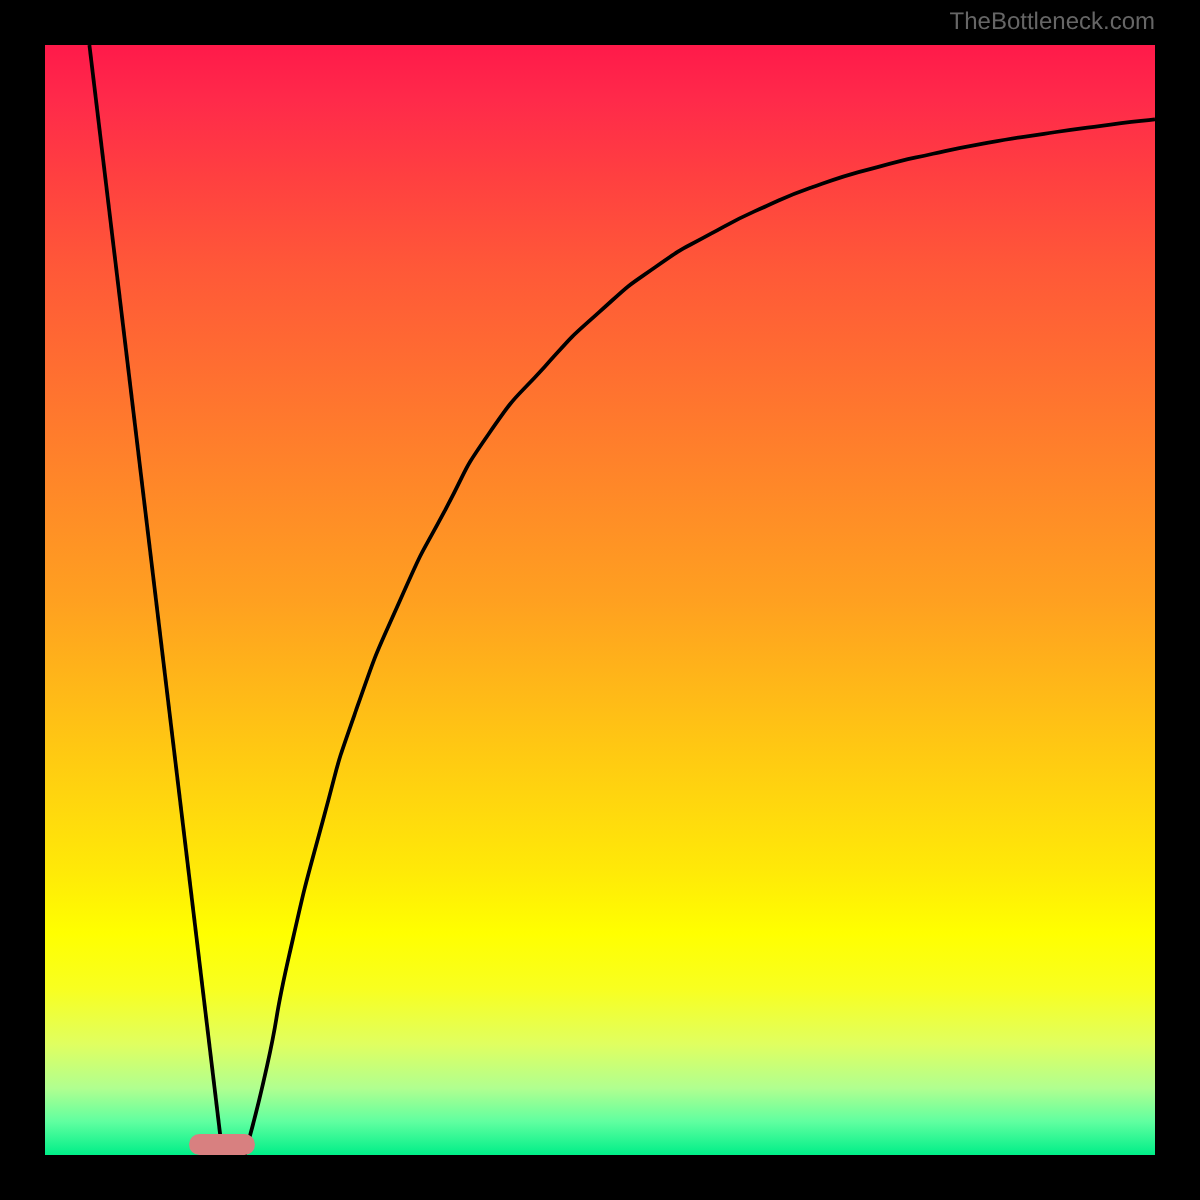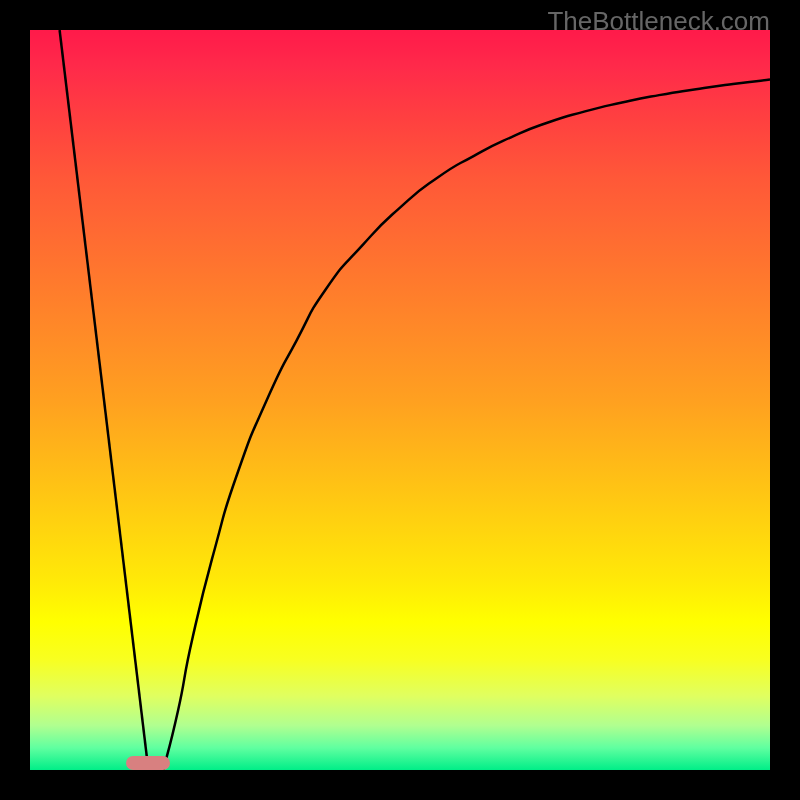--- a/index.html
+++ b/index.html
@@ -52,21 +52,21 @@
       top: 0;
       left: 0;
       width: 100%;
       height: 100%;
     }
     .watermark {
       position: absolute;
       top: 6px;
       right: 30px;
       color: #666;
-      font-size: 26px;
+      font-size: 16px;
       font-weight: normal;
       z-index: 10;
     }
     .marker {
       position: absolute;
       background: #d88080;
       border-radius: 10px;
       z-index: 5;
     }
   </style>

